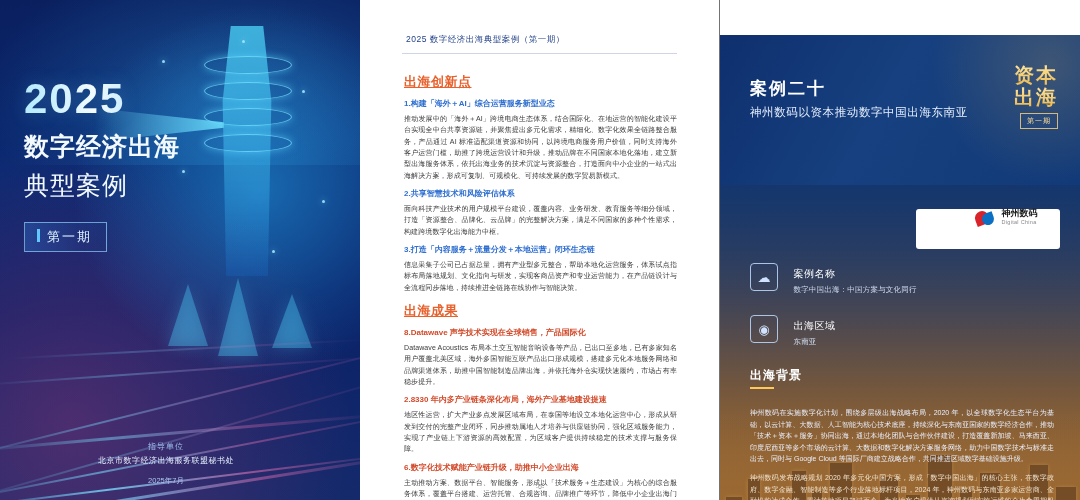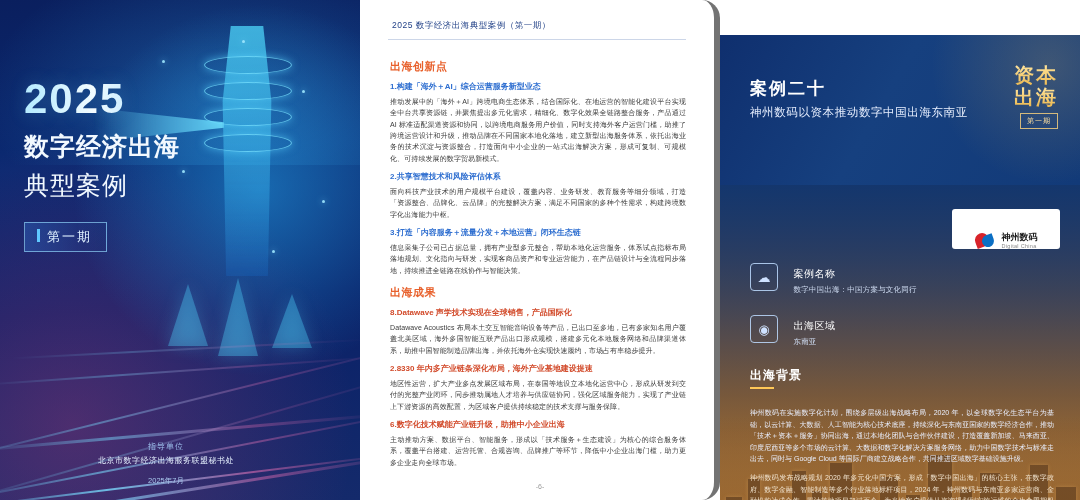--- a/index.html
+++ b/index.html
@@ -88,29 +88,29 @@
   .issue-bar{display:inline-block;width:3px;height:13px;background:#5fc8ff;margin-right:7px;vertical-align:-1px}
 
   .cover-foot{position:absolute;left:0;bottom:14px;width:332px;text-align:center;color:#cfe2ff}
   .cf-label{font-size:8px;color:#9fc2ee;letter-spacing:1px;margin-top:9px}
   .cf-row{font-size:8px;color:#e6f1ff;margin-top:3px;letter-spacing:.5px}
   .cf-date{font-size:7.5px;color:#a9c6ec;margin-top:10px}
 
   
   .textpage{
     position:relative;width:360px;height:500px;background:#ffffff;
-    padding:4px;box-sizing:border-box;border-right:6px solid #737373;border-radius:18px;
+    padding:18px;box-sizing:border-box;border-right:1px solid #737373;
   }
   .tp-header{
     font-size:8.5px;color:#1f3f86;padding:16px 0 0 28px;letter-spacing:.5px;
   }
   .tp-rule{height:1px;background:#ccd6e8;margin:7px 24px 0 24px;}
   .tp-body{padding:10px 24px 0 26px;}
   .sec-title{
-    font-size:11px;color:#e8612c;font-weight:bold;margin:9px 0 5px 0;letter-spacing:.5px;
+    font-size:13px;color:#e8612c;font-weight:bold;margin:9px 0 5px 0;letter-spacing:.5px;text-decoration:underline;
   }
   .sub-title{
     font-size:8px;color:#2f6fd0;font-weight:bold;margin:7px 0 3px 0;line-height:1.5;
   }
   .sub-title.red{color:#d24a2a}
   .para{
     font-size:7px;color:#3a3a3a;line-height:1.62;text-align:justify;margin:0 0 4px 0;
     letter-spacing:.1px;
   }
   .pg-num{position:absolute;left:0;bottom:10px;width:360px;text-align:center;font-size:7px;color:#9a9a9a}
@@ -157,21 +157,21 @@
   .info-ico{
     width:26px;height:26px;border:1.2px solid rgba(190,220,255,.85);border-radius:4px;
     display:inline-flex;align-items:center;justify-content:center;color:#cfe2ff;font-size:13px;
     vertical-align:top;
   }
   .info-txt{display:inline-block;margin-left:11px;vertical-align:top}
   .info-t{font-size:10px;color:#ffffff;letter-spacing:.5px}
   .info-v{font-size:7.5px;color:#cfdcf2;margin-top:4px;letter-spacing:.2px}
   .logo-box{
     position:absolute;right:20px;top:24px;width:108px;height:40px;background:#fff;border-radius:3px;
-    display:flex;align-items:flex-end;justify-content:center;gap:5px;
+    display:flex;align-items:flex-start;justify-content:center;gap:5px;padding-left:36px;
   }
   .logo-mark{width:22px;height:18px;position:relative}
   .logo-mark:before,.logo-mark:after{
     content:"";position:absolute;border-radius:50% 50% 50% 0;
   }
   .logo-mark:before{left:0;top:2px;width:14px;height:14px;background:#d8232a;transform:rotate(-20deg)}
   .logo-mark:after{left:7px;top:4px;width:12px;height:12px;background:#0b6fc4;transform:rotate(160deg)}
   .logo-txt b{display:block;font-size:9px;color:#1a1a1a;line-height:1.1}
   .logo-txt s{display:block;font-size:5.5px;color:#888;text-decoration:none;letter-spacing:.3px}
 

